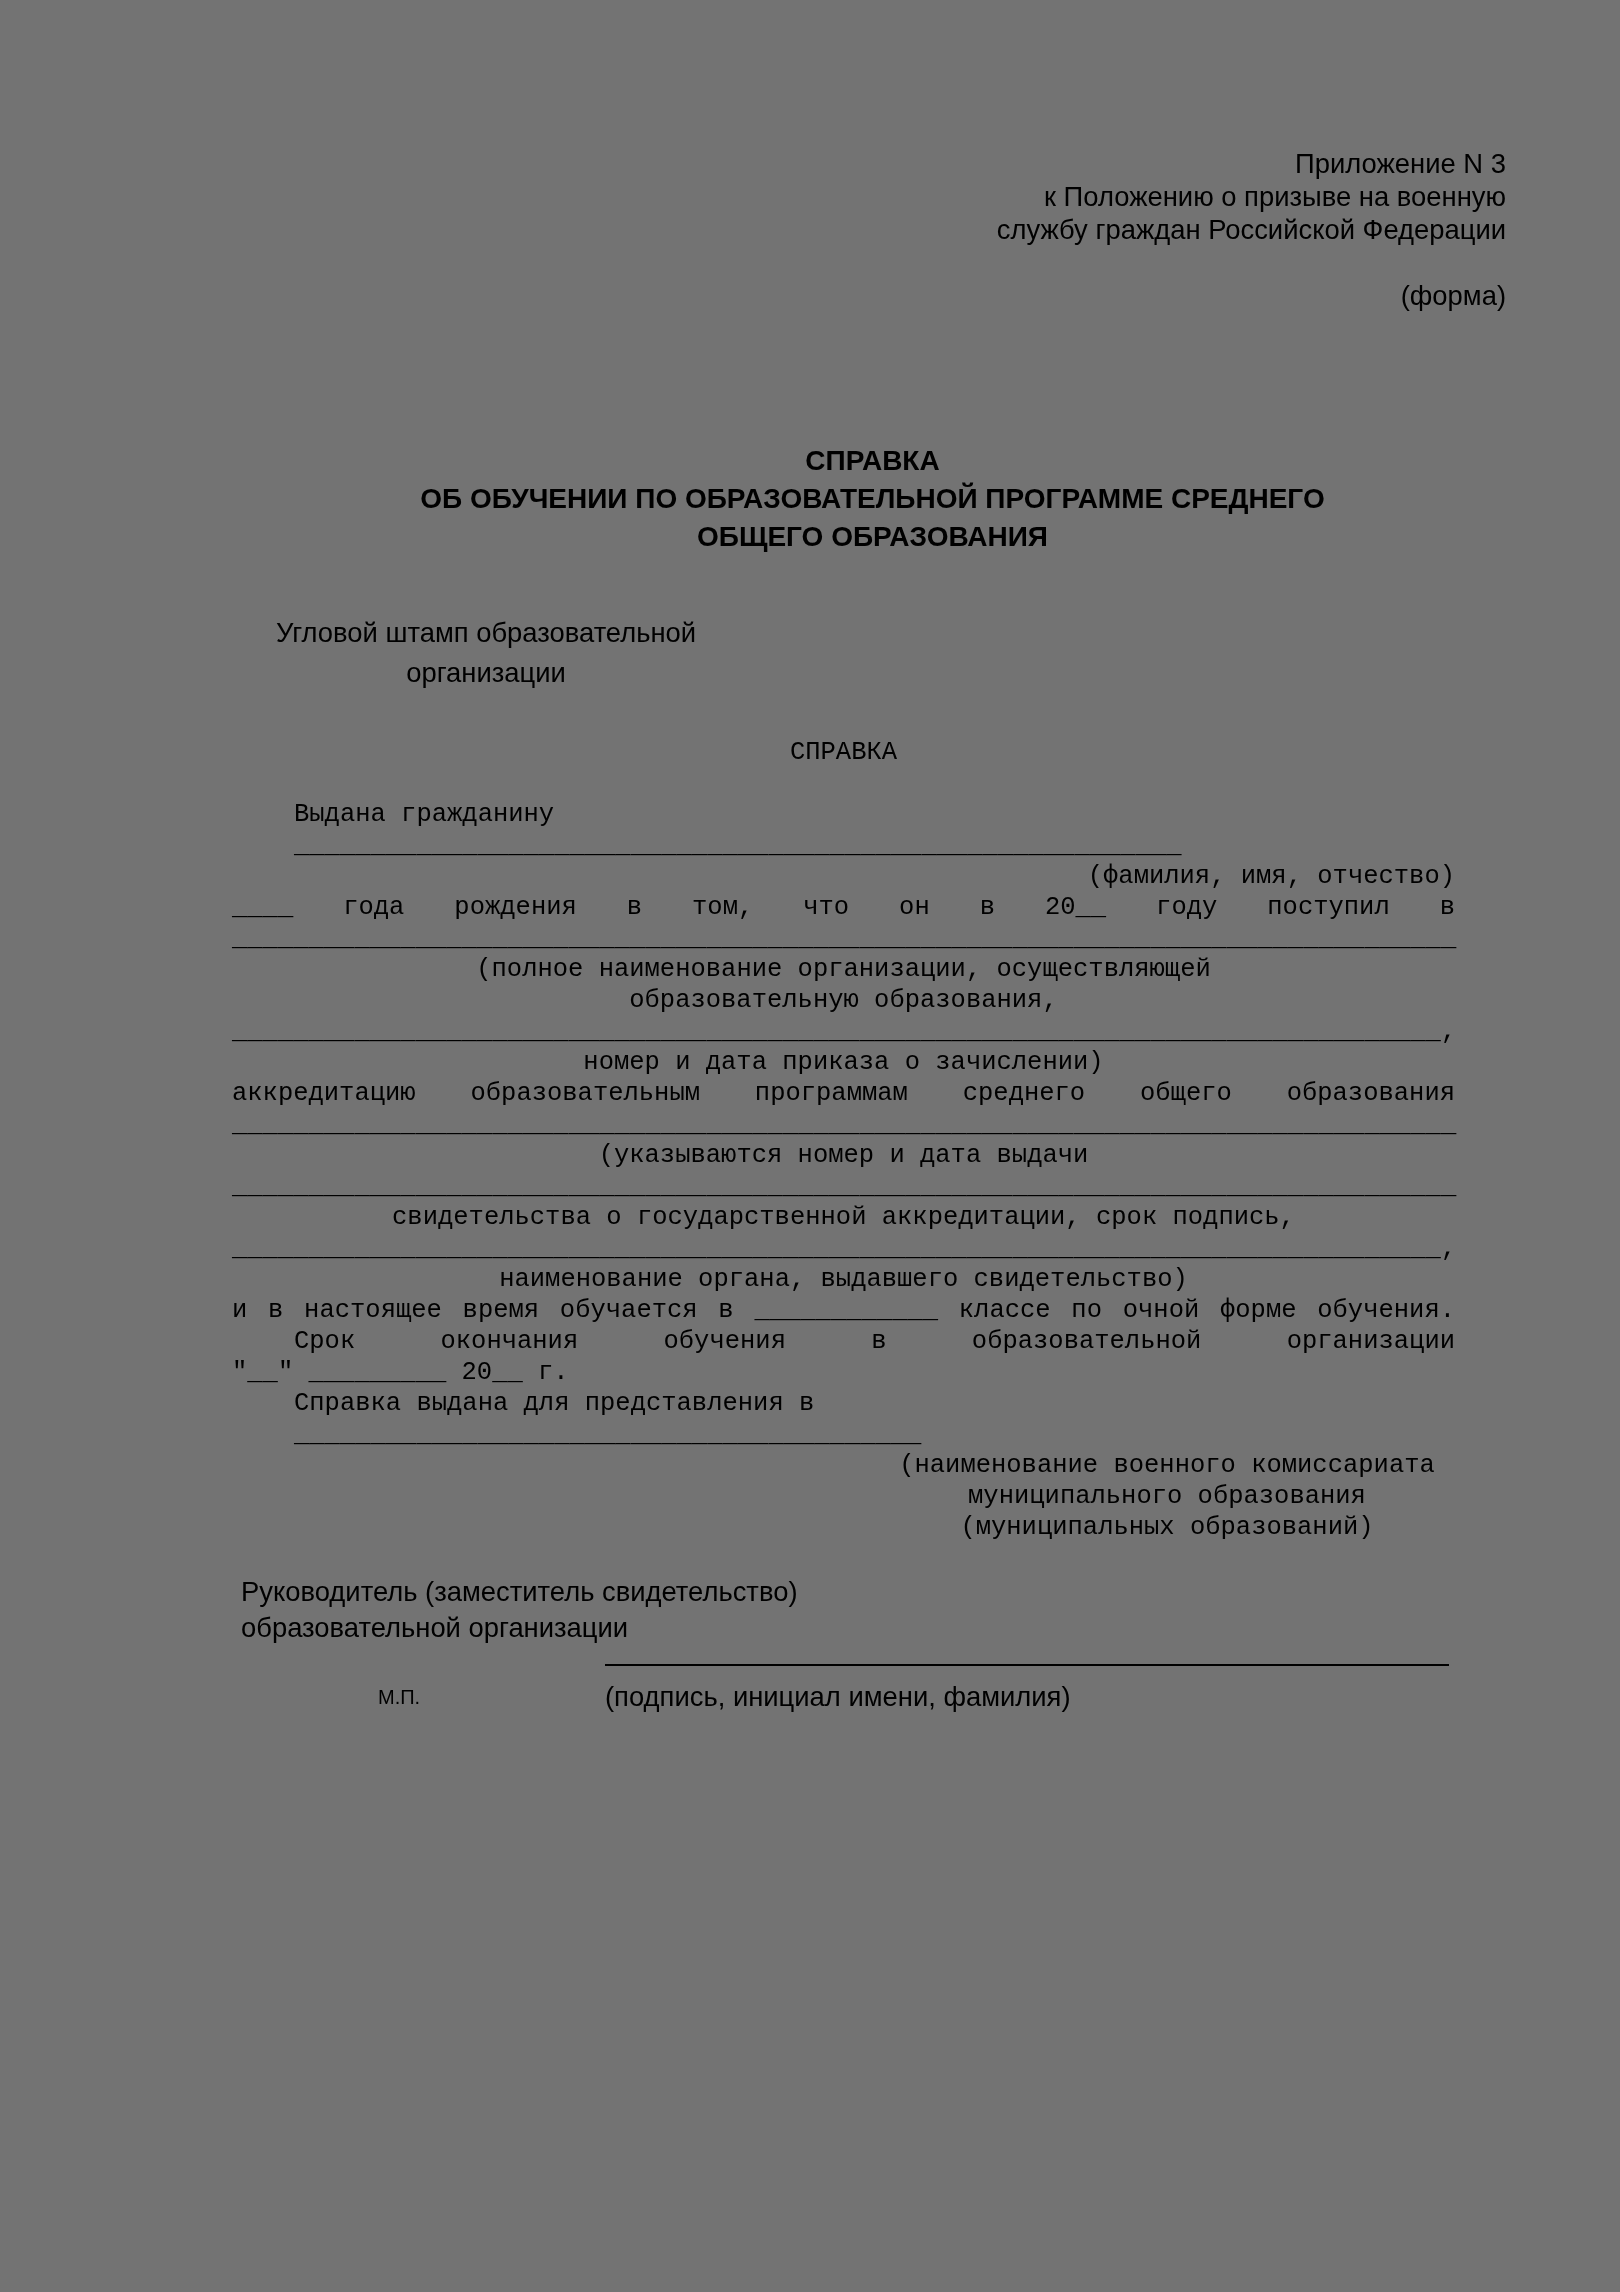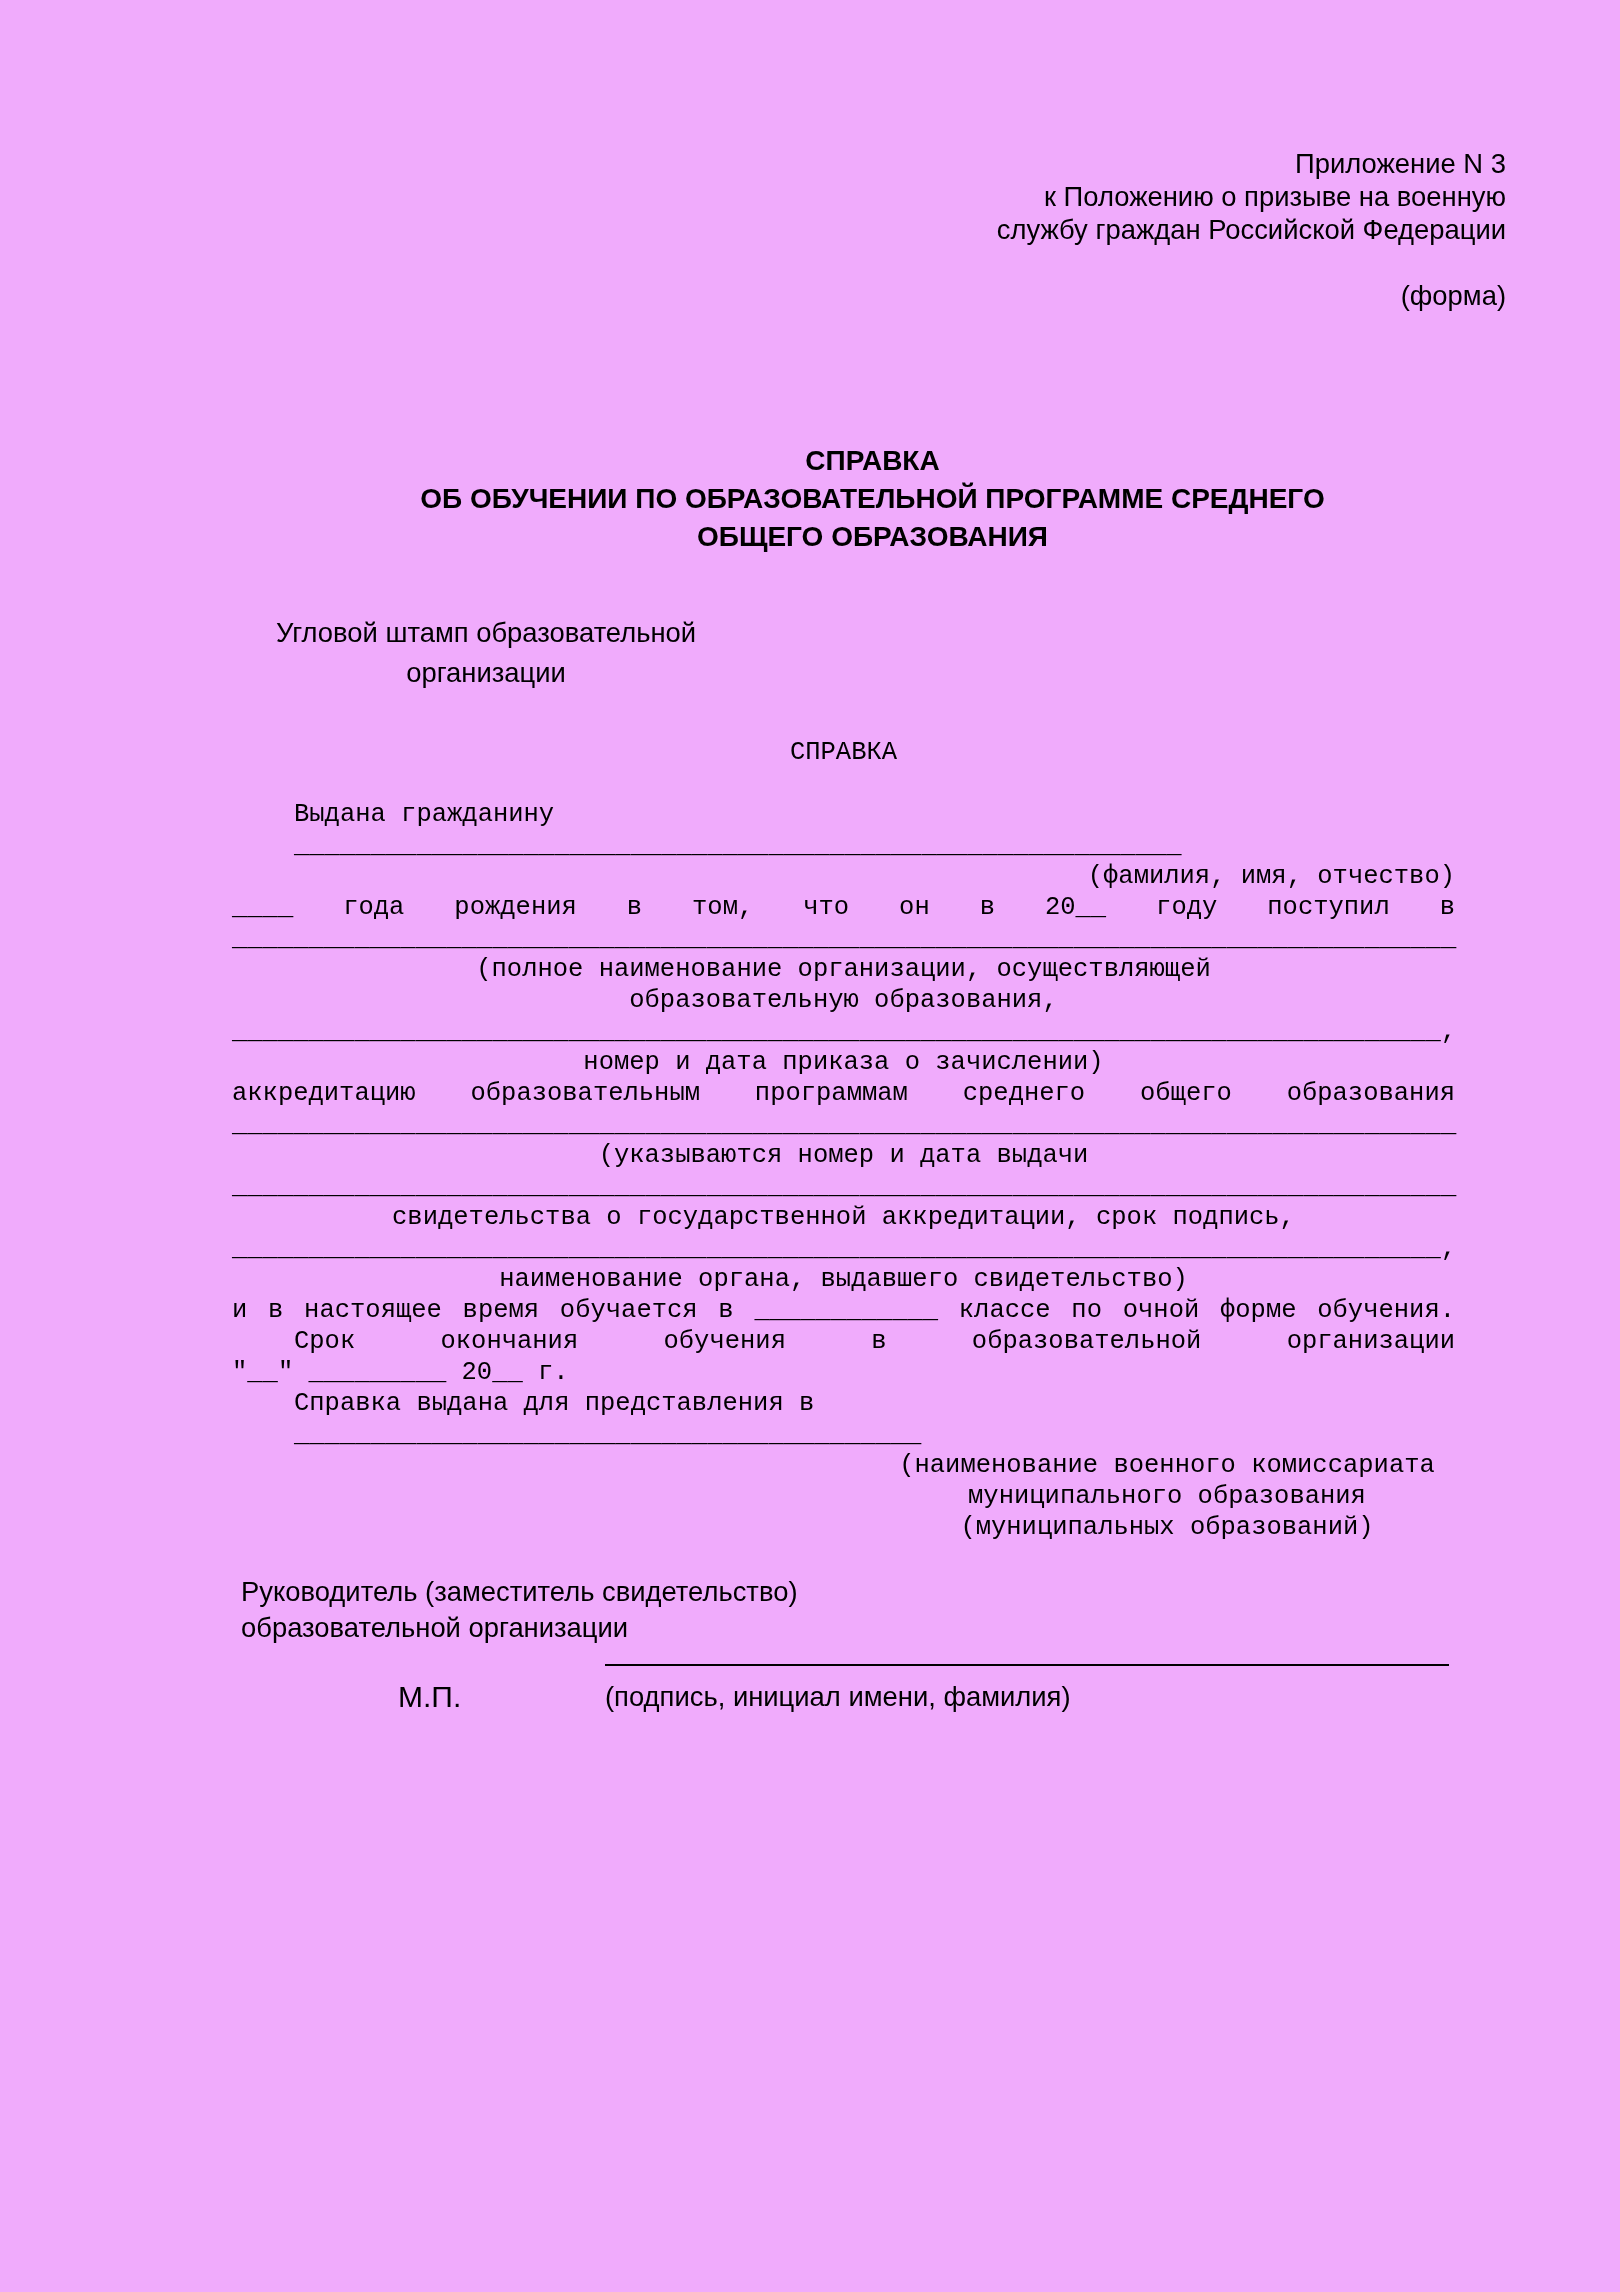--- a/index.html
+++ b/index.html
@@ -2,21 +2,21 @@
 <html lang="ru"><head>
 <meta charset="utf-8">
 <style>
   html,body{margin:0;padding:0;}
   body{
     width:1620px;height:2293px;
     background:#ffffff;color:#000;
     font-family:"Liberation Sans",sans-serif;
     position:relative;overflow:hidden;
   }
-  .page{position:absolute;inset:0;background:#f0abfc;text-decoration:underline;}
+  .page{position:absolute;inset:0;background:#737373;text-decoration:underline;}
 
   
   .annex{
     position:absolute;top:147px;right:114px;
     text-align:right;font-size:27.4px;line-height:33px;
   }
   .annex .form-note{margin-top:33px;}
 
   
   .doc-title{
@@ -47,22 +47,22 @@
   
   .sig-role{
     position:absolute;top:1574px;left:241px;
     font-size:27.4px;line-height:36px;
   }
   .sig-line{
     position:absolute;top:1664px;left:605px;width:844px;
     border-top:2.9px solid #000;height:0;
   }
   .sig-seal{
-    position:absolute;top:1679px;left:398px;
-    font-size:30px;line-height:36px;
+    position:absolute;top:1679px;left:378px;
+    font-size:20px;line-height:36px;
   }
   .sig-caption{
     position:absolute;top:1679px;left:605px;width:844px;
     font-size:27.4px;line-height:36px;
   }
 </style>
 </head>
 <body>
 
 <div class="page">

